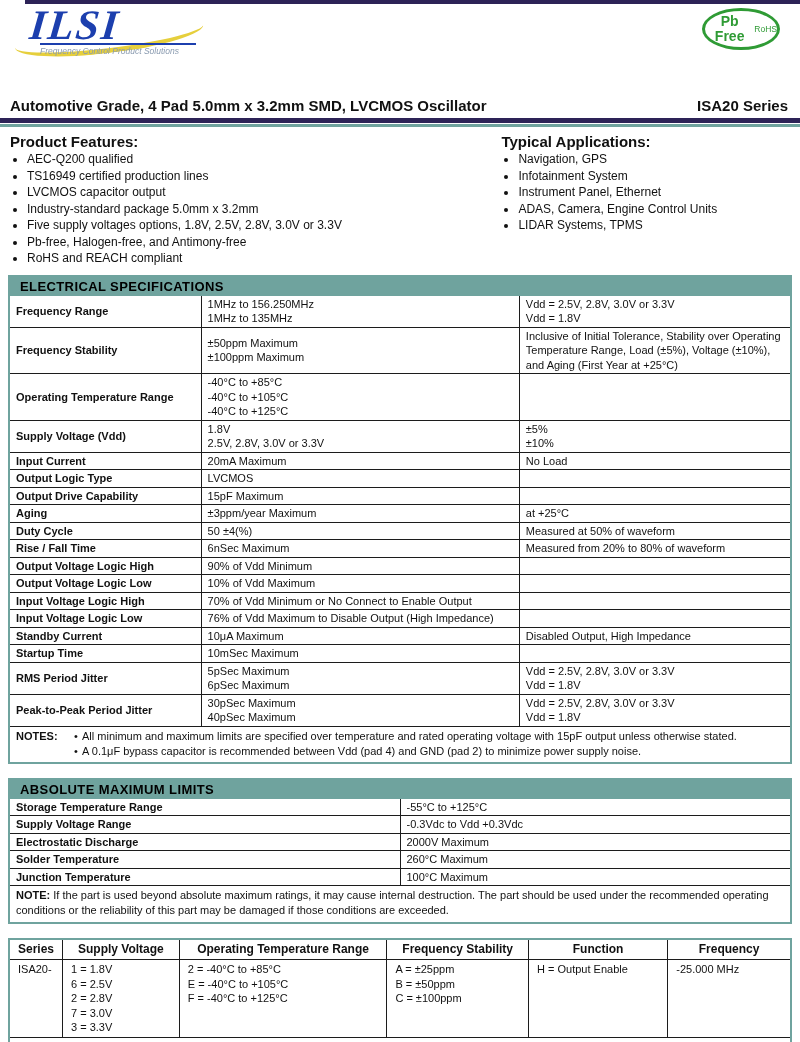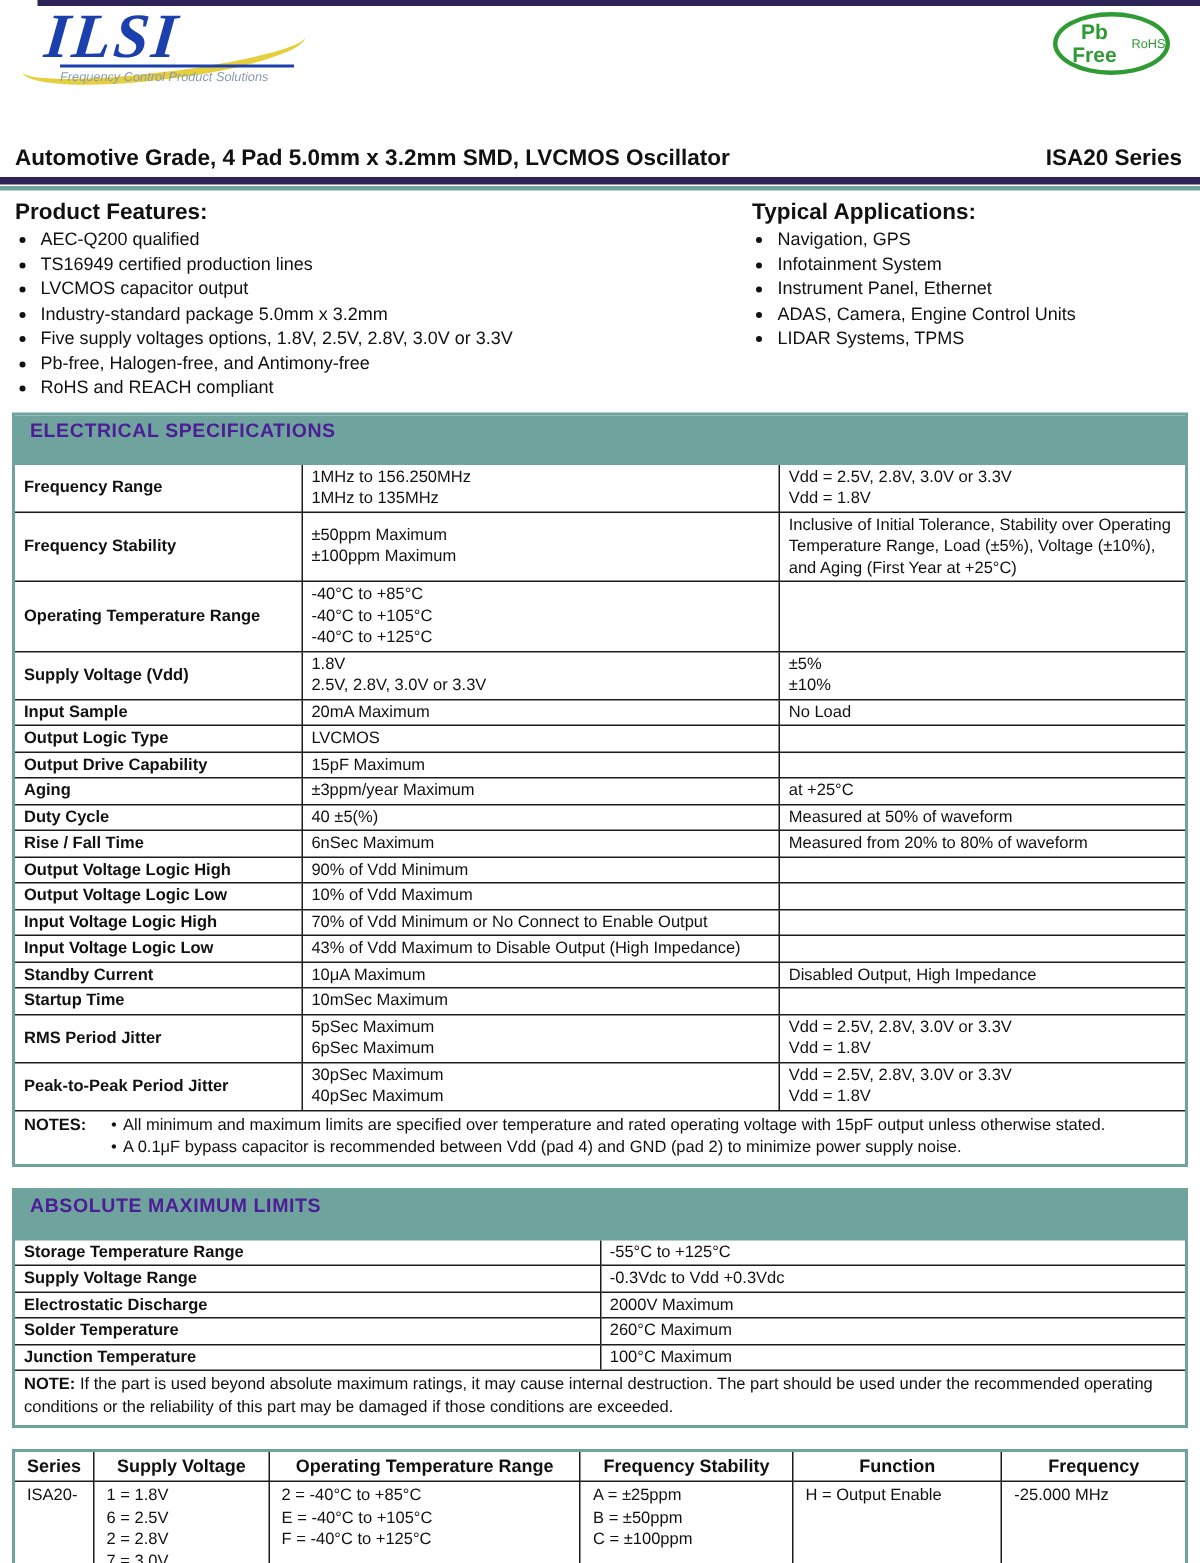--- a/index.html
+++ b/index.html
@@ -32,30 +32,30 @@
   .badge-line1{color:var(--green);font-weight:bold;font-size:14px;line-height:15px;}
   .badge-line2{color:var(--green);font-size:8.5px;line-height:9px;}
 
   
   .title-row{display:flex;justify-content:space-between;align-items:flex-end;padding:3px 12px 4px 10px;margin-top:36px;}
   .doc-title,.series{font-size:15px;font-weight:bold;}
   .rule-navy{height:5px;background:var(--navy);}
   .rule-teal{height:3px;background:var(--teal);margin-top:1px;}
 
   
-  .features-row{display:flex;padding:5px 10px 8px 10px;justify-content:flex-end;}
+  .features-row{display:flex;padding:5px 10px 8px 10px;}
   .features-col{width:63%;}
   .apps-col{width:37%;}
   .col-heading{font-size:15px;font-weight:bold;margin:1px 0 1px 0;}
   ul.blist{margin:0;padding-left:17px;list-style:disc;}
   ul.blist li{font-size:12px;line-height:16.5px;}
 
   
   .sectionbox{border:2px solid var(--teal);margin:0 8px 14px 8px;background:#fff;}
-  .band{background:var(--teal);color:#4c1d95;font-weight:bold;font-size:13px;letter-spacing:.4px;padding:2px 10px 16px 10px;}
+  .band{background:var(--teal);color:#000000;font-weight:bold;font-size:13px;letter-spacing:.4px;padding:2px 10px 2px 10px;}
   table{border-collapse:collapse;width:100%;border:hidden;}
   td,th{border:1px solid var(--line);font-size:11px;padding:1px 6px;line-height:1.32;}
   td.param{font-weight:bold;}
   .pre{white-space:pre-line;}
   .elec td{vertical-align:middle;}
 
   .notesrow{border-top:1px solid var(--line);display:flex;padding:2px 6px 3px 6px;font-size:11px;line-height:1.35;}
   .notes-label{font-weight:bold;width:54px;flex:none;}
   .note-item{display:flex;}
   .note-item .bullet{width:12px;text-align:center;flex:none;}
@@ -150,42 +150,42 @@
             <td class="pre"></td>
           </tr>
         <tr>
             <td class="param">Supply Voltage (Vdd)</td>
             <td class="pre">1.8V
 2.5V, 2.8V, 3.0V or 3.3V</td>
             <td class="pre">±5%
 ±10%</td>
           </tr>
         <tr>
-            <td class="param">Input Sample</td>
+            <td class="param">Input Current</td>
             <td class="pre">20mA Maximum</td>
             <td class="pre">No Load</td>
           </tr>
         <tr>
             <td class="param">Output Logic Type</td>
             <td class="pre">LVCMOS</td>
             <td class="pre"></td>
           </tr>
         <tr>
             <td class="param">Output Drive Capability</td>
             <td class="pre">15pF Maximum</td>
             <td class="pre"></td>
           </tr>
         <tr>
             <td class="param">Aging</td>
             <td class="pre">±3ppm/year Maximum</td>
             <td class="pre">at +25°C</td>
           </tr>
         <tr>
             <td class="param">Duty Cycle</td>
-            <td class="pre">40 ±5(%)</td>
+            <td class="pre">50 ±4(%)</td>
             <td class="pre">Measured at 50% of waveform</td>
           </tr>
         <tr>
             <td class="param">Rise / Fall Time</td>
             <td class="pre">6nSec Maximum</td>
             <td class="pre">Measured from 20% to 80% of waveform</td>
           </tr>
         <tr>
             <td class="param">Output Voltage Logic High</td>
             <td class="pre">90% of Vdd Minimum</td>
@@ -196,21 +196,21 @@
             <td class="pre">10% of Vdd Maximum</td>
             <td class="pre"></td>
           </tr>
         <tr>
             <td class="param">Input Voltage Logic High</td>
             <td class="pre">70% of Vdd Minimum or No Connect to Enable Output</td>
             <td class="pre"></td>
           </tr>
         <tr>
             <td class="param">Input Voltage Logic Low</td>
-            <td class="pre">43% of Vdd Maximum to Disable Output (High Impedance)</td>
+            <td class="pre">76% of Vdd Maximum to Disable Output (High Impedance)</td>
             <td class="pre"></td>
           </tr>
         <tr>
             <td class="param">Standby Current</td>
             <td class="pre">10μA Maximum</td>
             <td class="pre">Disabled Output, High Impedance</td>
           </tr>
         <tr>
             <td class="param">Startup Time</td>
             <td class="pre">10mSec Maximum</td>

